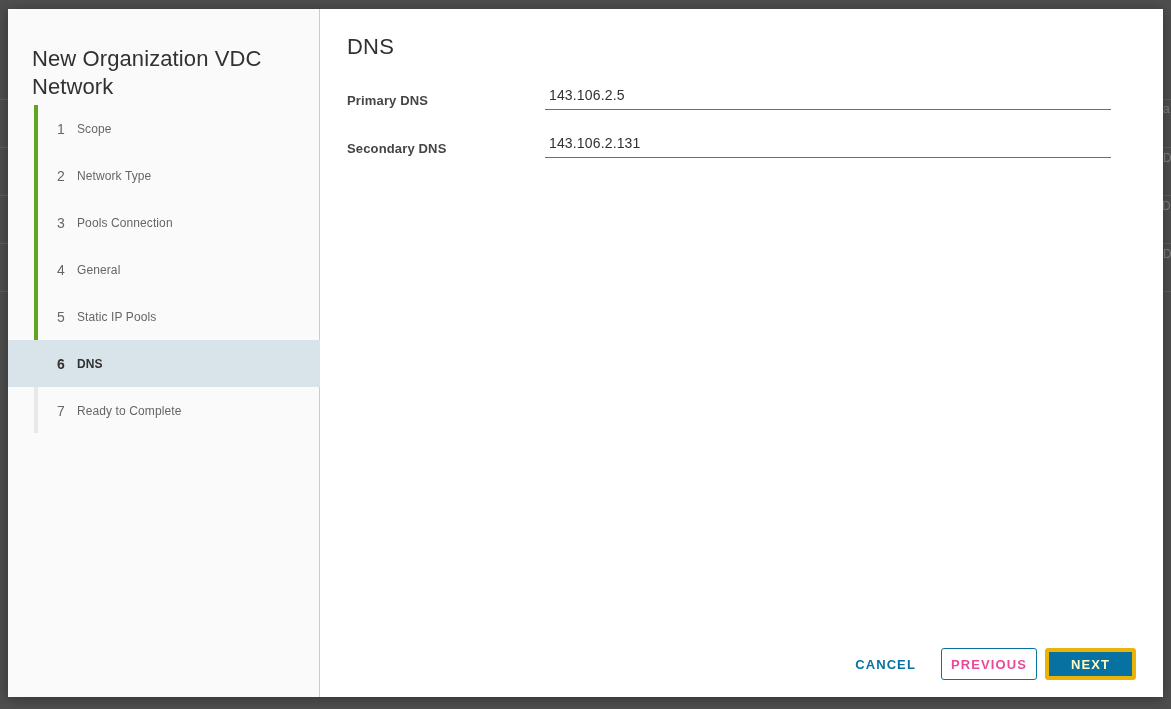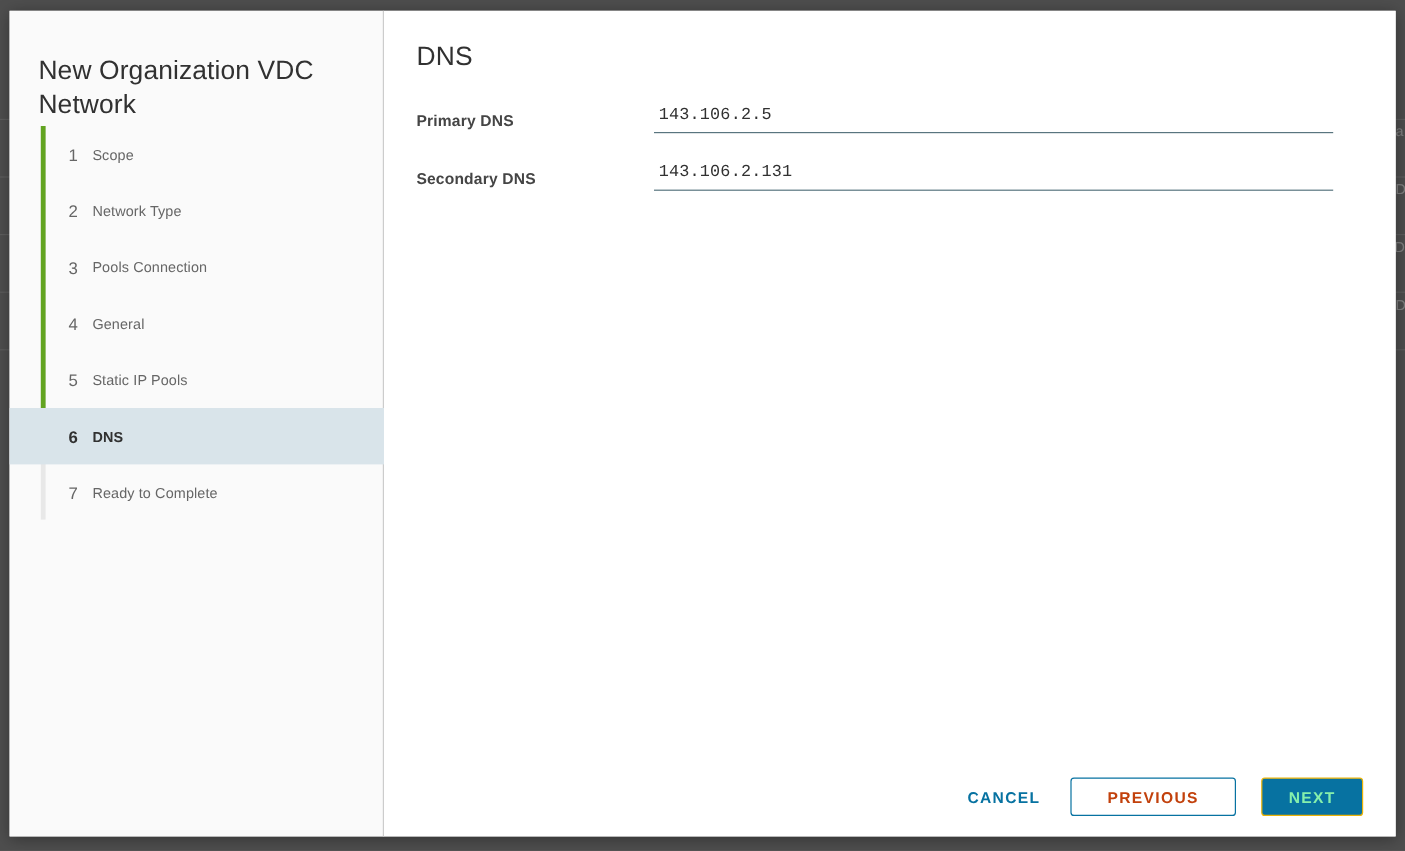--- a/index.html
+++ b/index.html
@@ -172,21 +172,21 @@
     max-width: 566px;
     padding-top: 13px;
   }
   .form-control input {
     width: 100%;
     box-sizing: border-box;
     border: 0;
     border-bottom: 1px solid #59757f;
     background: transparent;
     outline: none;
-    font-family: Liberation Mono, monospace;
+    font-family: Liberation Sans, sans-serif;
     font-size: 14px;
     color: #313131;
     padding: 0 2px 6px 4px;
     letter-spacing: 0.15px;
   }
 
   
   .footer {
     position: absolute;
     right: 27px;
@@ -210,28 +210,28 @@
   .btn-flat {
     background: transparent;
     border: 1px solid transparent;
     color: #0772a1;
     padding: 0 12px;
     margin-right: 12px;
   }
   .btn-outline {
     background: #ffffff;
     border: 1px solid #0772a1;
-    color: #c2410c;
-    padding: 0 30px;
-    margin-right: 21px;
+    color: #ec4899;
+    padding: 0 9px;
+    margin-right: 8px;
   }
   .btn-solid {
     background: #0772a1;
-    border: 1px solid #eab308;
-    color: #86efac;
+    border: 4px solid #eab308;
+    color: #fef9c3;
     padding: 0 22px;
   }
 </style>
 </head>
 <body>
 
 <div class="backdrop">
   <div class="backdrop-rows">
     <div class="backdrop-row" style="top:99px"></div>
     <div class="backdrop-row" style="top:147px"></div>

